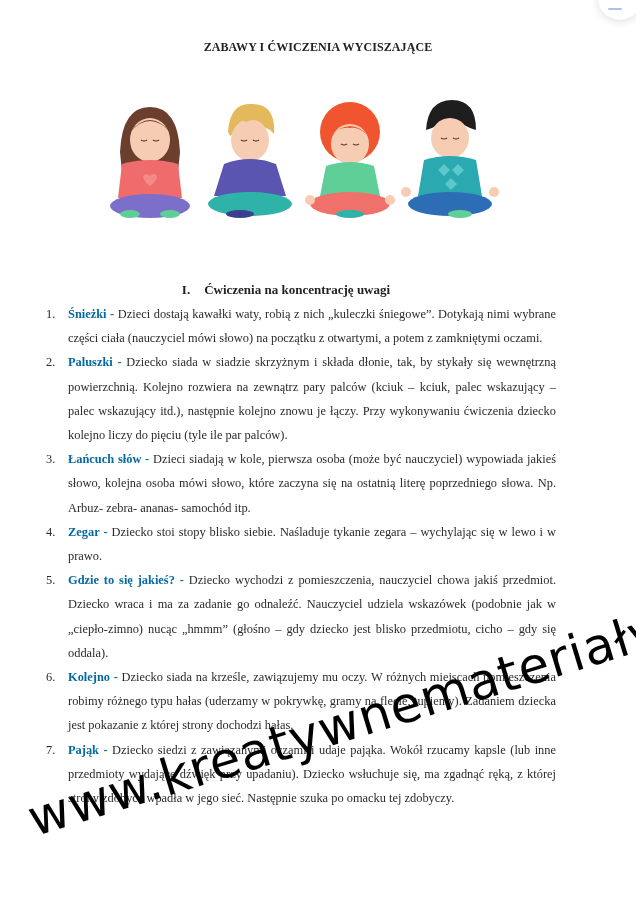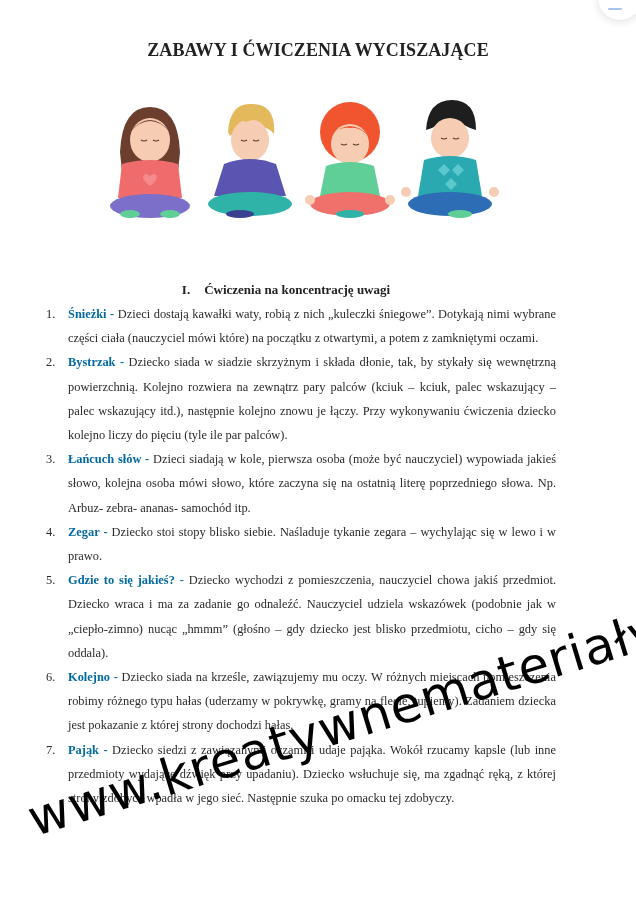--- a/index.html
+++ b/index.html
@@ -12,21 +12,21 @@
     position: absolute; right: -6px; top: -24px; width: 44px; height: 44px;
     border-radius: 50%; background: #fff;
     box-shadow: 0 2px 8px rgba(0,0,0,0.12);
   }
   .fab .bar {
     position: absolute; left: 10px; top: 32px; width: 14px; height: 2px;
     background: #a8c4ea; border-radius: 1px;
   }
   .title {
     position: absolute; top: 40px; left: 0; width: 636px; text-align: center;
-    font-weight: bold; font-size: 18px; letter-spacing: 0.1px; color: #222;
+    font-weight: bold; font-size: 12px; letter-spacing: 0.1px; color: #222;
   }
   .illus { position: absolute; left: 100px; top: 92px; width: 400px; height: 130px; }
   .section-h {
     position: absolute; top: 282px; left: 0; width: 572px; text-align: center;
     font-weight: bold; font-size: 13px; color: #222;
   }
   .section-h .num { margin-right: 14px; }
   ol.items {
     position: absolute; top: 302px; left: 46px; width: 510px; margin: 0; padding: 0;
     list-style: none; font-size: 12.4px; line-height: 24.2px;
@@ -98,22 +98,22 @@
     <circle cx="94" cy="100" r="5" fill="#f6cdb3"></circle>
     <ellipse cx="60" cy="122" rx="12" ry="4" fill="#5fcf97"></ellipse>
   </g>
 </svg>
 
 <div class="section-h">
   <span class="num">I.</span><span>Ćwiczenia na koncentrację uwagi</span>
 </div>
 
 <ol class="items">
-  <li><span class="n">1.</span><b>Śnieżki -</b><span> Dzieci dostają kawałki waty, robią z nich „kuleczki śniegowe”. Dotykają nimi wybrane części ciała (nauczyciel mówi które) na początku z otwartymi, a potem z zamkniętymi oczami.</span></li>
-  <li><span class="n">2.</span><b>Bystrzak -</b><span> Dziecko siada w siadzie skrzyżnym i składa dłonie, tak, by stykały się wewnętrzną powierzchnią. Kolejno rozwiera na zewnątrz pary palców (kciuk – kciuk, palec wskazujący – palec wskazujący itd.), następnie kolejno znowu je łączy. Przy wykonywaniu ćwiczenia dziecko kolejno liczy do pięciu (tyle ile par palców).</span></li>
+  <li><span class="n">1.</span><b>Śnieżki -</b><span> Dzieci dostają kawałki waty, robią z nich „kuleczki śniegowe”. Dotykają nimi wybrane części ciała (nauczyciel mówi słowo) na początku z otwartymi, a potem z zamkniętymi oczami.</span></li>
+  <li><span class="n">2.</span><b>Paluszki -</b><span> Dziecko siada w siadzie skrzyżnym i składa dłonie, tak, by stykały się wewnętrzną powierzchnią. Kolejno rozwiera na zewnątrz pary palców (kciuk – kciuk, palec wskazujący – palec wskazujący itd.), następnie kolejno znowu je łączy. Przy wykonywaniu ćwiczenia dziecko kolejno liczy do pięciu (tyle ile par palców).</span></li>
   <li><span class="n">3.</span><b>Łańcuch słów -</b><span> Dzieci siadają w kole, pierwsza osoba (może być nauczyciel) wypowiada jakieś słowo, kolejna osoba mówi słowo, które zaczyna się na ostatnią literę poprzedniego słowa. Np. Arbuz- zebra- ananas- samochód itp.</span></li>
   <li><span class="n">4.</span><b>Zegar -</b><span> Dziecko stoi stopy blisko siebie. Naśladuje tykanie zegara – wychylając się w lewo i w prawo.</span></li>
   <li><span class="n">5.</span><b>Gdzie to się jakieś? -</b><span> Dziecko wychodzi z pomieszczenia, nauczyciel chowa jakiś przedmiot. Dziecko wraca i ma za zadanie go odnaleźć. Nauczyciel udziela wskazówek (podobnie jak w „ciepło-zimno) nucąc „hmmm” (głośno – gdy dziecko jest blisko przedmiotu, cicho – gdy się oddala).</span></li>
   <li><span class="n">6.</span><b>Kolejno -</b><span> Dziecko siada na krześle, zawiązujemy mu oczy. W różnych miejscach pomieszczenia robimy różnego typu hałas (uderzamy w pokrywkę, gramy na flecie, tupiemy). Zadaniem dziecka jest pokazanie z której strony dochodzi hałas.</span></li>
   <li><span class="n">7.</span><b>Pająk -</b><span> Dziecko siedzi z zawiązanymi oczami i udaje pająka. Wokół rzucamy kapsle (lub inne przedmioty wydające dźwięk przy upadaniu). Dziecko wsłuchuje się, ma zgadnąć ręką, z której strony zdobycz wpadła w jego sieć. Następnie szuka po omacku tej zdobyczy.</span></li>
 </ol>
 
 <div class="watermark">www.kreatywnemateriały.pl</div>
 
 </body></html>

